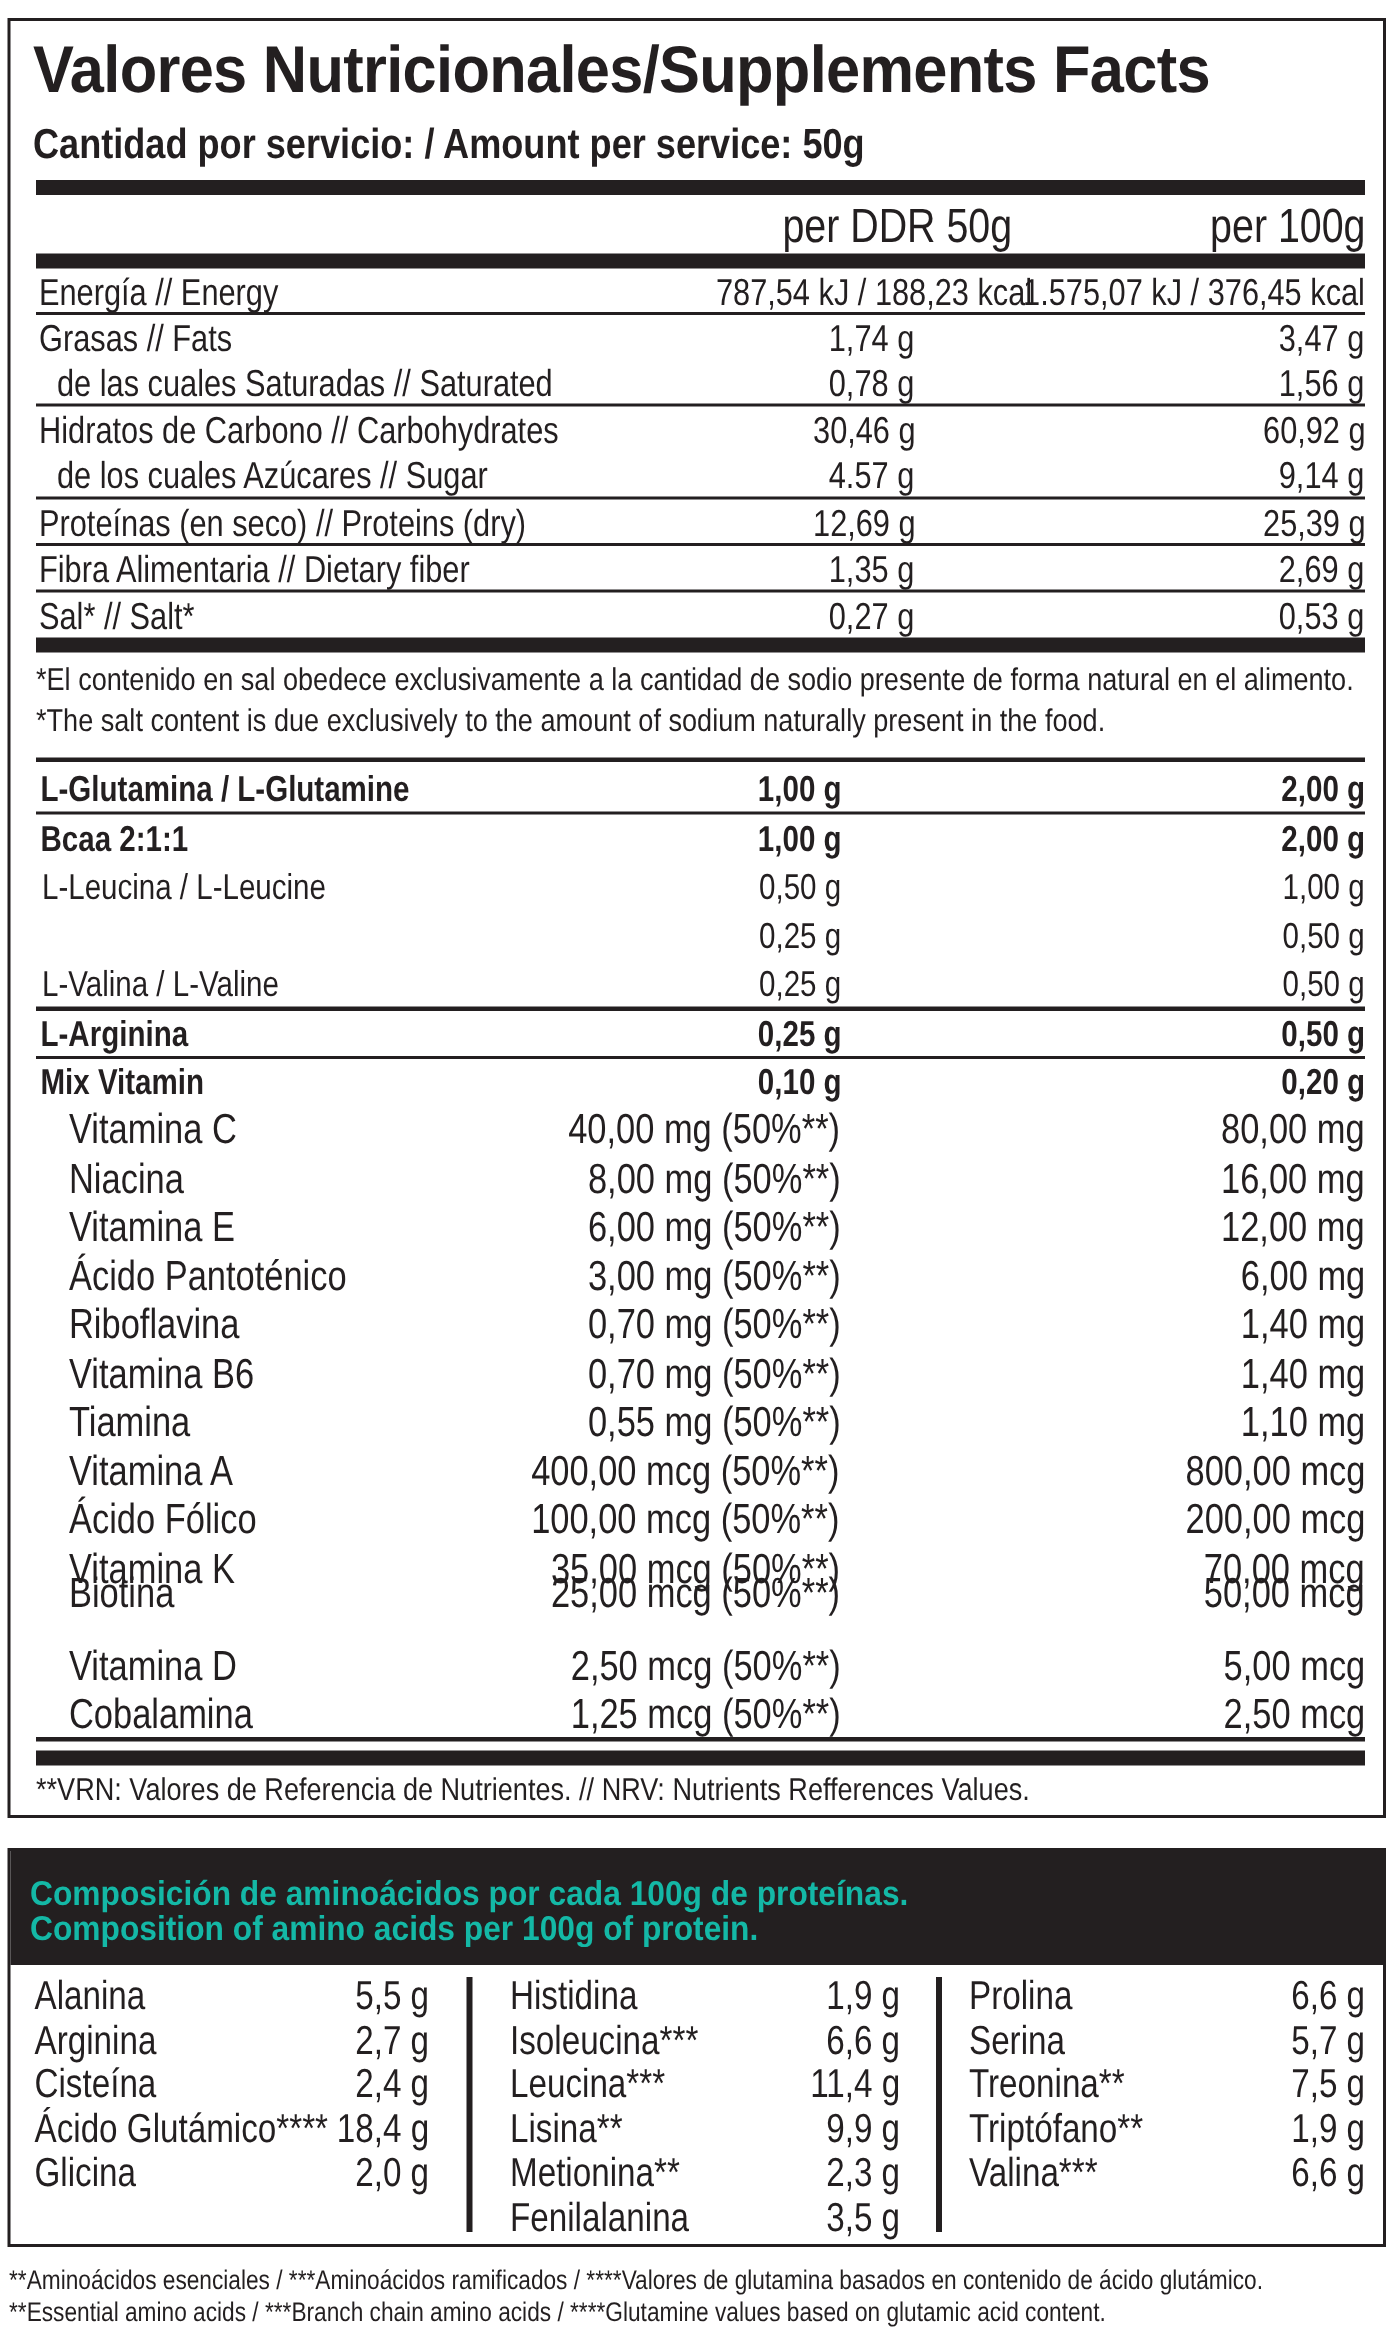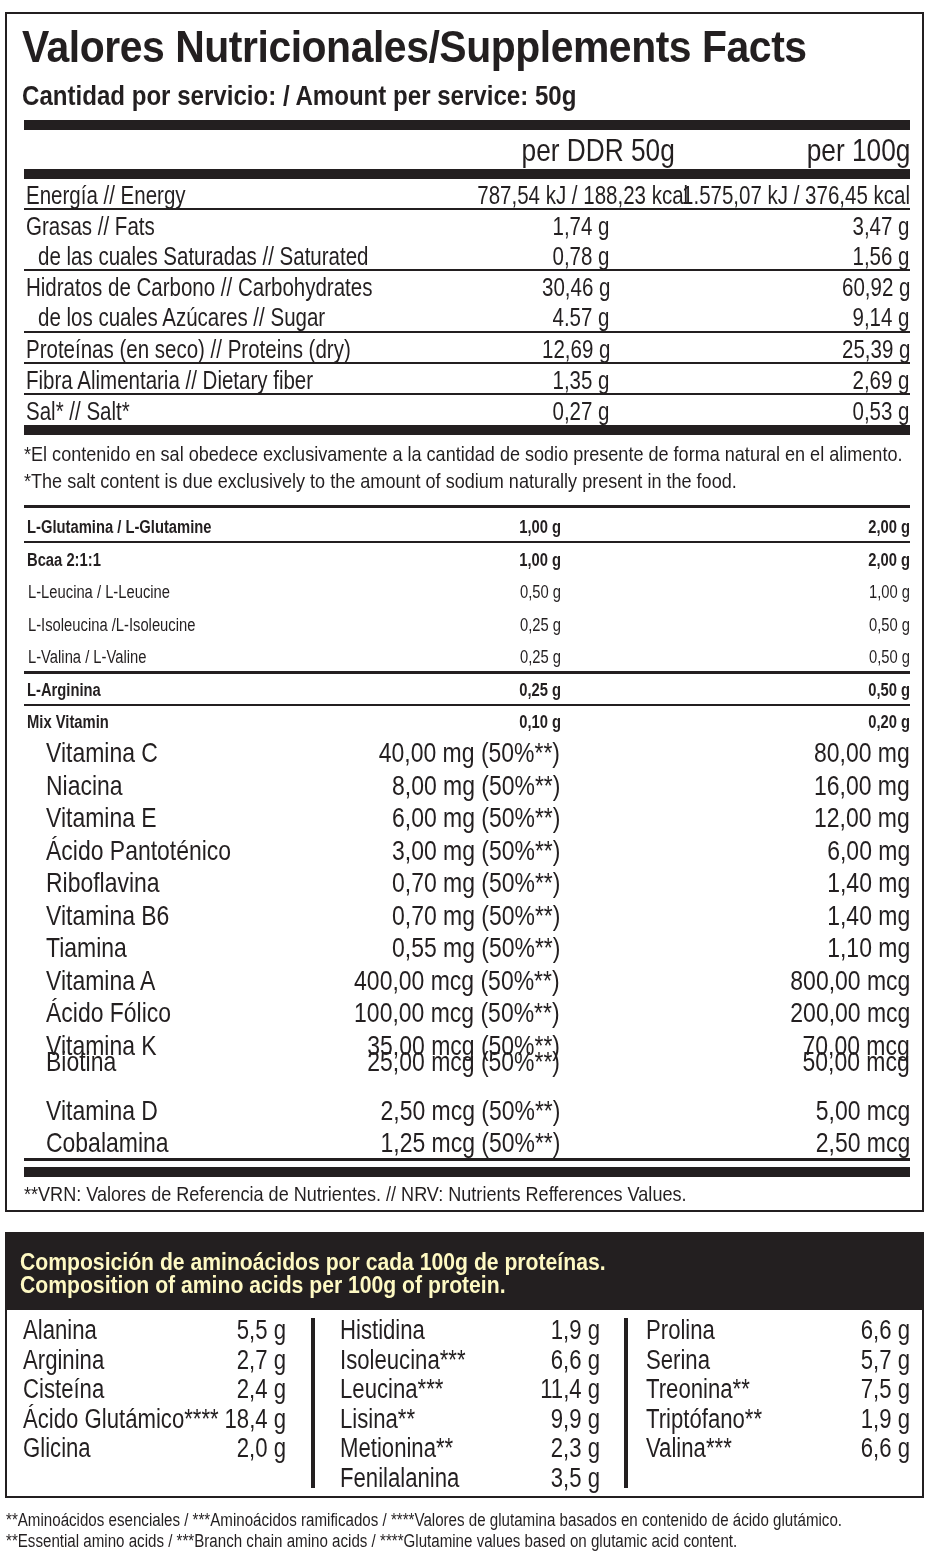--- a/index.html
+++ b/index.html
@@ -31,38 +31,38 @@
 
   .row { position: absolute; left: 24px; width: 886px; font-size: 25px; line-height: 30px; height: 30px; }
   .row .lbl { position: absolute; left: 2px; top: 0; }
   .row .lbl.ind { left: 14px; }
   .row .v1 { position: absolute; right: 300px; top: 0; }
   .row .v2 { position: absolute; right: 0; top: 0; }
   .rule { position: absolute; left: 24px; width: 886px; background: #231f20; height: 2px; }
 
   .note { position: absolute; left: 24px; font-size: 21px; white-space: nowrap; transform: scaleX(0.86); transform-origin: left top; }
 
-  .srow { position: absolute; left: 24px; width: 886px; font-size: 18px; line-height: 32px; height: 32px; }
+  .srow { position: absolute; left: 24px; width: 886px; font-size: 24px; line-height: 32px; height: 32px; }
   .srow .lbl { position: absolute; left: 3px; top: 0; }
   .srow .lbl.ind { left: 4px; }
   .srow .v1 { position: absolute; right: 349px; top: 0; }
   .srow .v2 { position: absolute; right: 0; top: 0; }
   .srow.bold { font-weight: bold; }
 
   .vrow { position: absolute; left: 24px; width: 886px; font-size: 28px; line-height: 32px; height: 32px; }
   .vrow .lbl { position: absolute; left: 22px; top: 0; }
   .vrow .v1 { position: absolute; right: 350px; top: 0; }
   .vrow .v2 { position: absolute; right: 0; top: 0; }
 
   .amino-panel {
     position: absolute; left: 5px; top: 1232px; width: 919px; height: 266px;
     border: 2px solid #231f20;
   }
   .amino-head {
-    position: absolute; left: 0; top: 0; width: 915px; height: 76px; background: #231f20; color: #fef9c3;
+    position: absolute; left: 0; top: 0; width: 915px; height: 76px; background: #231f20; color: #14b8a6;
   }
   .amino-head .l1, .amino-head .l2 {
     position: absolute; left: 13px; font-size: 23px; font-weight: bold; white-space: nowrap;
     transform: scaleX(0.92); transform-origin: left top;
   }
   .amino-head .l1 { top: 15px; }
   .amino-head .l2 { top: 38px; }
 
   .acol { position: absolute; top: 82px; height: 178px; }
   .arow { position: relative; height: 29.5px; font-size: 27px; line-height: 29.5px; }
@@ -158,21 +158,20 @@
   <span class="lbl"><span class="cond">Bcaa 2:1:1</span></span>
   <span class="v1"><span class="condr">1,00 g</span></span>
   <span class="v2"><span class="condr">2,00 g</span></span>
 </div>
 <div class="srow" style="top:576px;">
   <span class="lbl ind"><span class="cond">L-Leucina / L-Leucine</span></span>
   <span class="v1"><span class="condr">0,50 g</span></span>
   <span class="v2"><span class="condr">1,00 g</span></span>
 </div>
 <div class="srow" style="top:609px;">
-  <span class="lbl ind"><span class="cond">L-Isoleucina /L-Isoleucine</span></span>
   <span class="v1"><span class="condr">0,25 g</span></span>
   <span class="v2"><span class="condr">0,50 g</span></span>
 </div>
 <div class="srow" style="top:641px;">
   <span class="lbl ind"><span class="cond">L-Valina / L-Valine</span></span>
   <span class="v1"><span class="condr">0,25 g</span></span>
   <span class="v2"><span class="condr">0,50 g</span></span>
 </div>
 <div class="rule" style="top:671px;height:3px;"></div>
 

